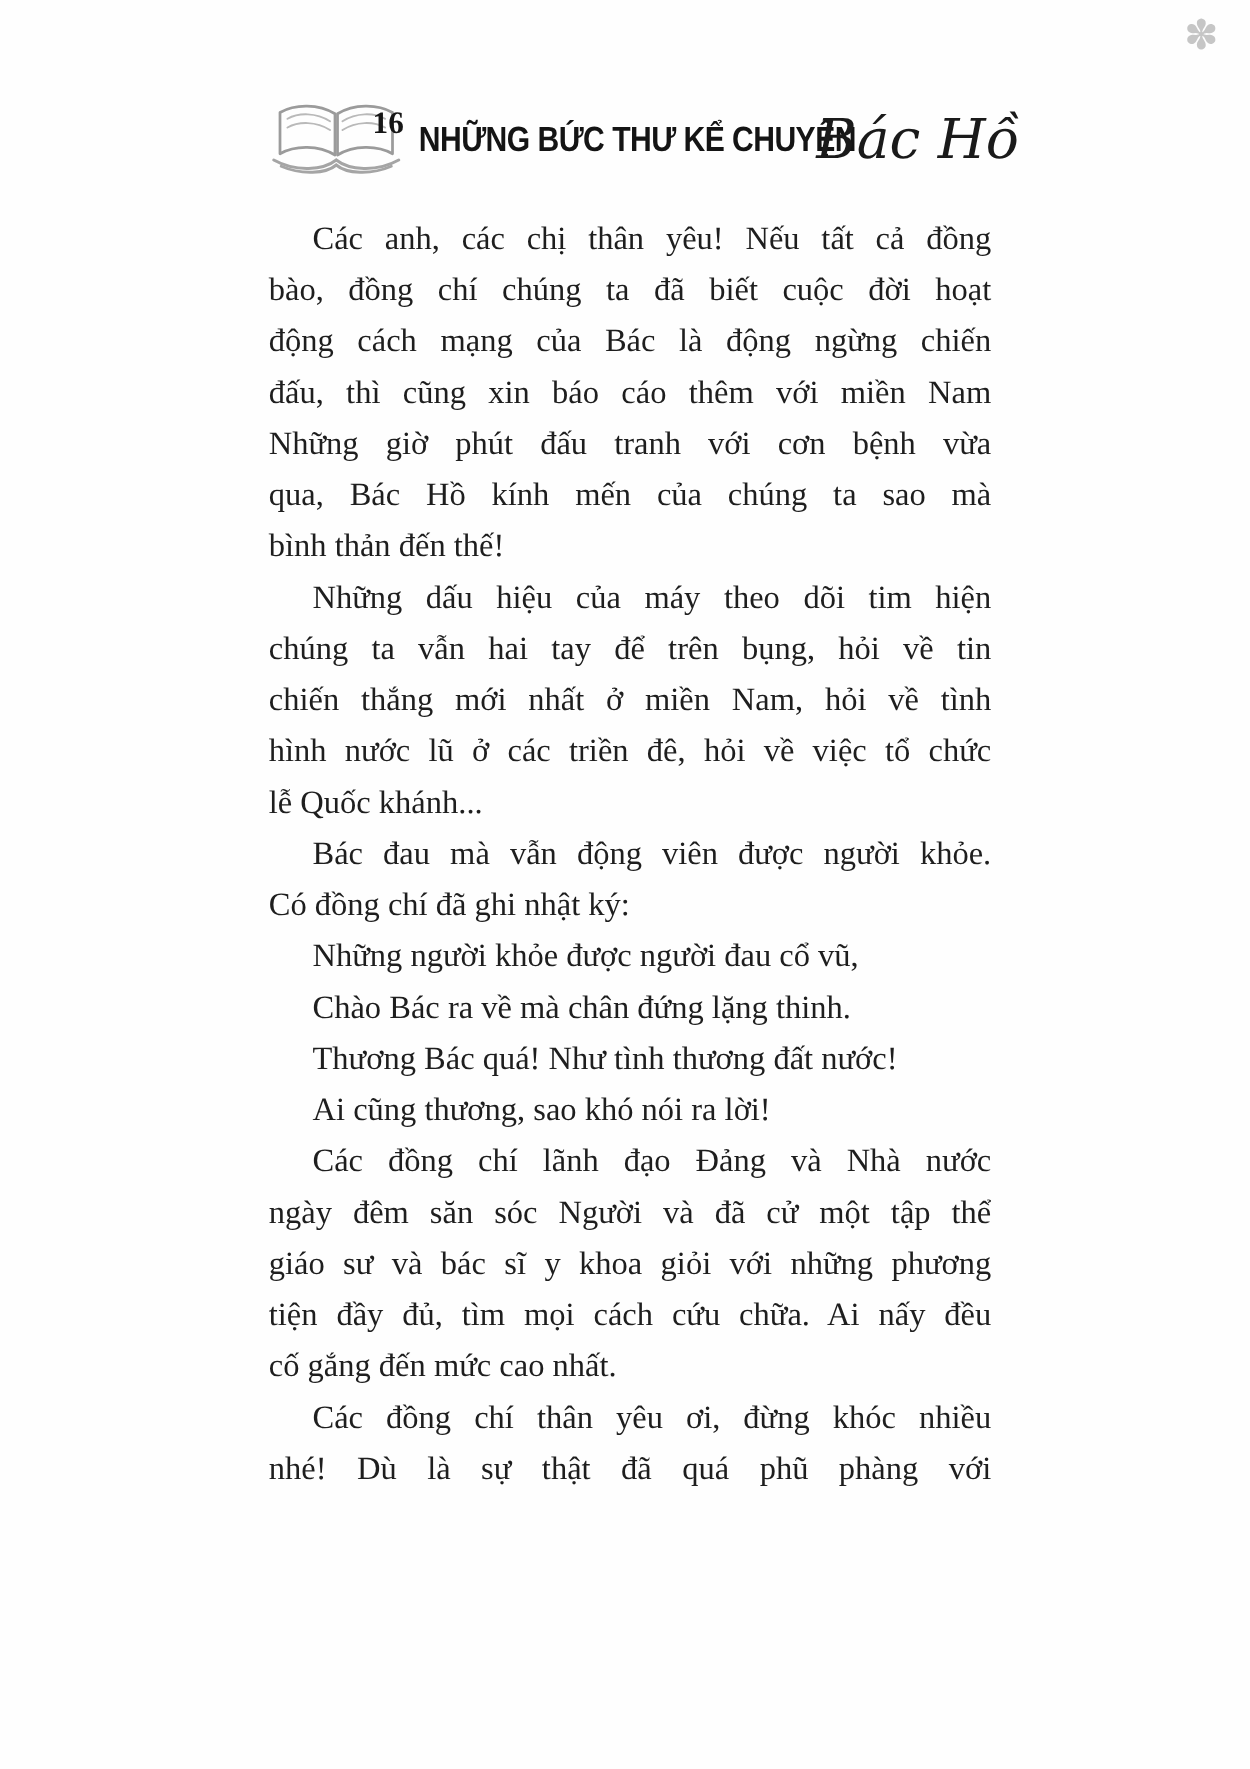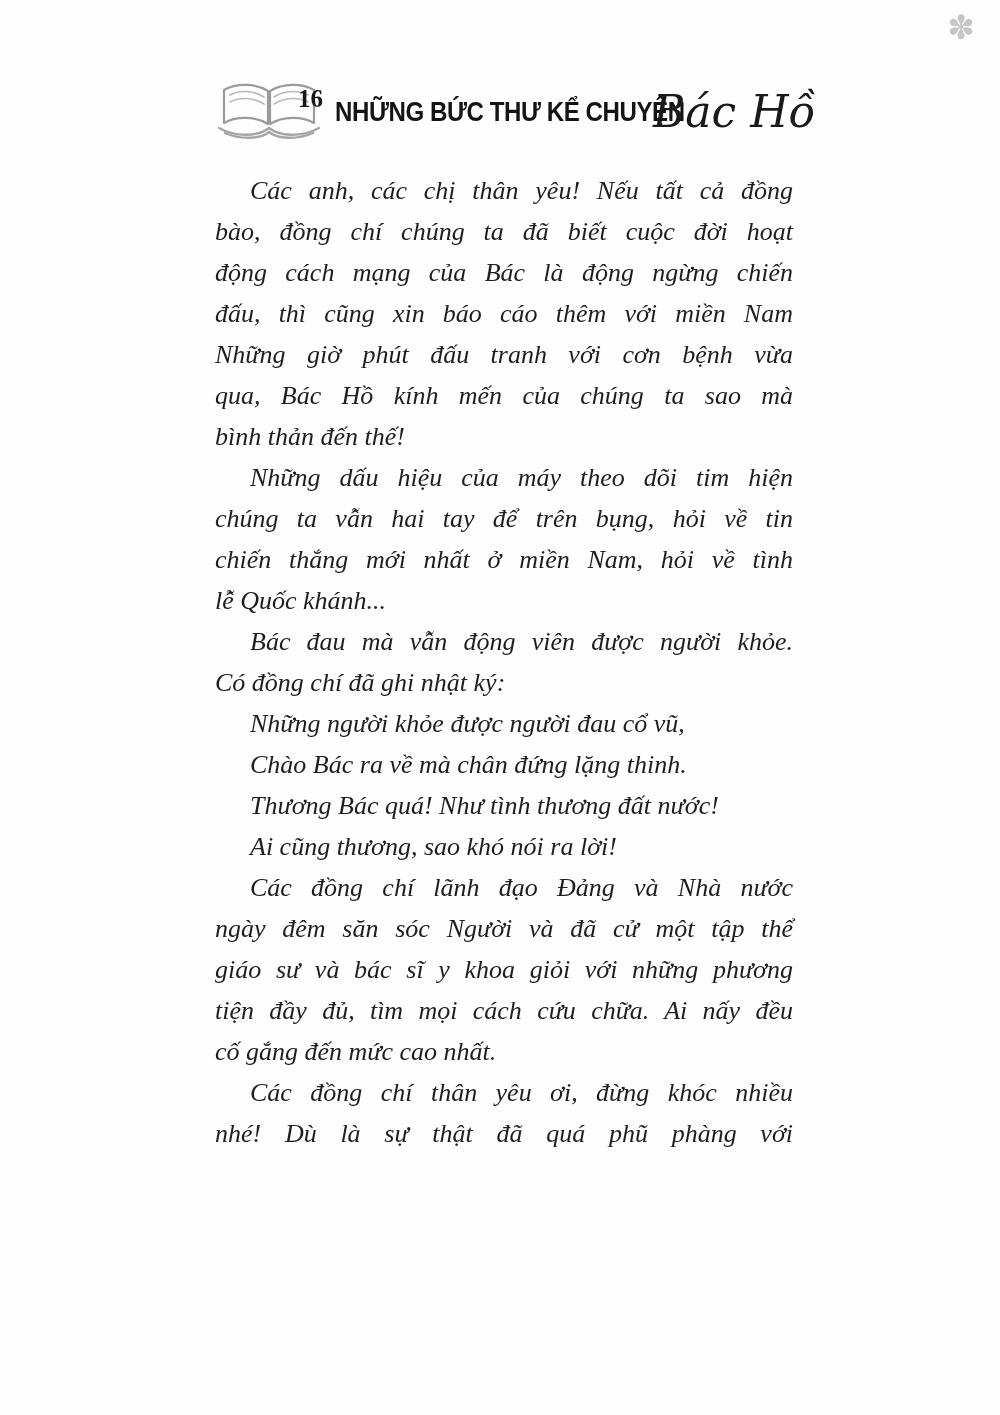--- a/index.html
+++ b/index.html
@@ -58,21 +58,20 @@
     white-space:nowrap;
     color:#1a1a1a;
   }
   .body-text{
     position:absolute;
     top:170px;left:215px;
     width:578px;
     font-family:"Liberation Serif", serif;
     font-size:26px;
     line-height:41px;
-    font-style:italic;
   }
   .ln{
     margin:0;
     text-align:justify;
     text-align-last:left;
     height:41px;
     white-space:normal;
   }
   .j{ text-align-last:justify; }
   .fi{ text-indent:35px; }
@@ -113,20 +112,21 @@
     <p class="ln j">bào, đồng chí chúng ta đã biết cuộc đời hoạt</p>
     <p class="ln j">động cách mạng của Bác là động ngừng chiến</p>
     <p class="ln j">đấu, thì cũng xin báo cáo thêm với miền Nam</p>
     <p class="ln j">Những giờ phút đấu tranh với cơn bệnh vừa</p>
     <p class="ln j">qua, Bác Hồ kính mến của chúng ta sao mà</p>
     <p class="ln">bình thản đến thế!</p>
 
     <p class="ln j fi">Những dấu hiệu của máy theo dõi tim hiện</p>
     <p class="ln j">chúng ta vẫn hai tay để trên bụng, hỏi về tin</p>
     <p class="ln j">chiến thắng mới nhất ở miền Nam, hỏi về tình</p>
+    <p class="ln j">hình nước lũ ở các triền đê, hỏi về việc tổ chức</p>
     <p class="ln">lễ Quốc khánh...</p>
 
     <p class="ln j fi">Bác đau mà vẫn động viên được người khỏe.</p>
     <p class="ln">Có đồng chí đã ghi nhật ký:</p>
 
     <p class="ln fi">Những người khỏe được người đau cổ vũ,</p>
     <p class="ln fi">Chào Bác ra về mà chân đứng lặng thinh.</p>
     <p class="ln fi">Thương Bác quá! Như tình thương đất nước!</p>
     <p class="ln fi">Ai cũng thương, sao khó nói ra lời!</p>
 

